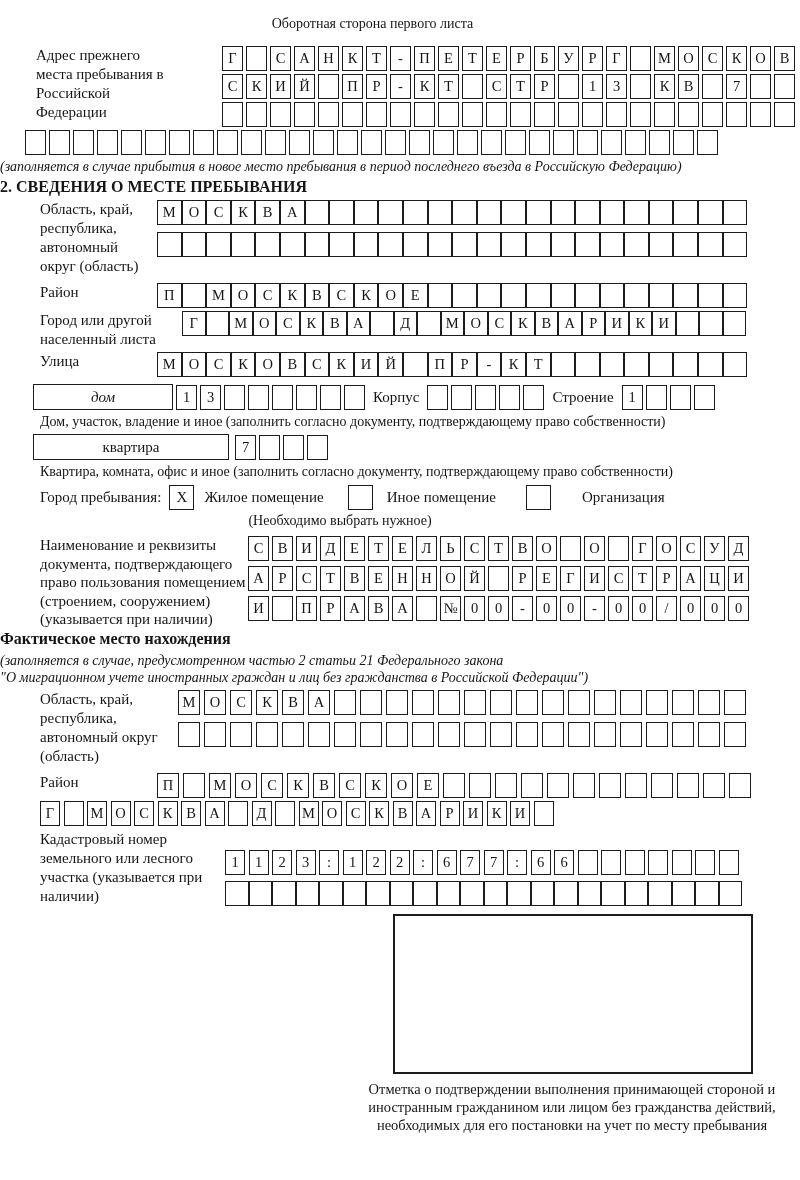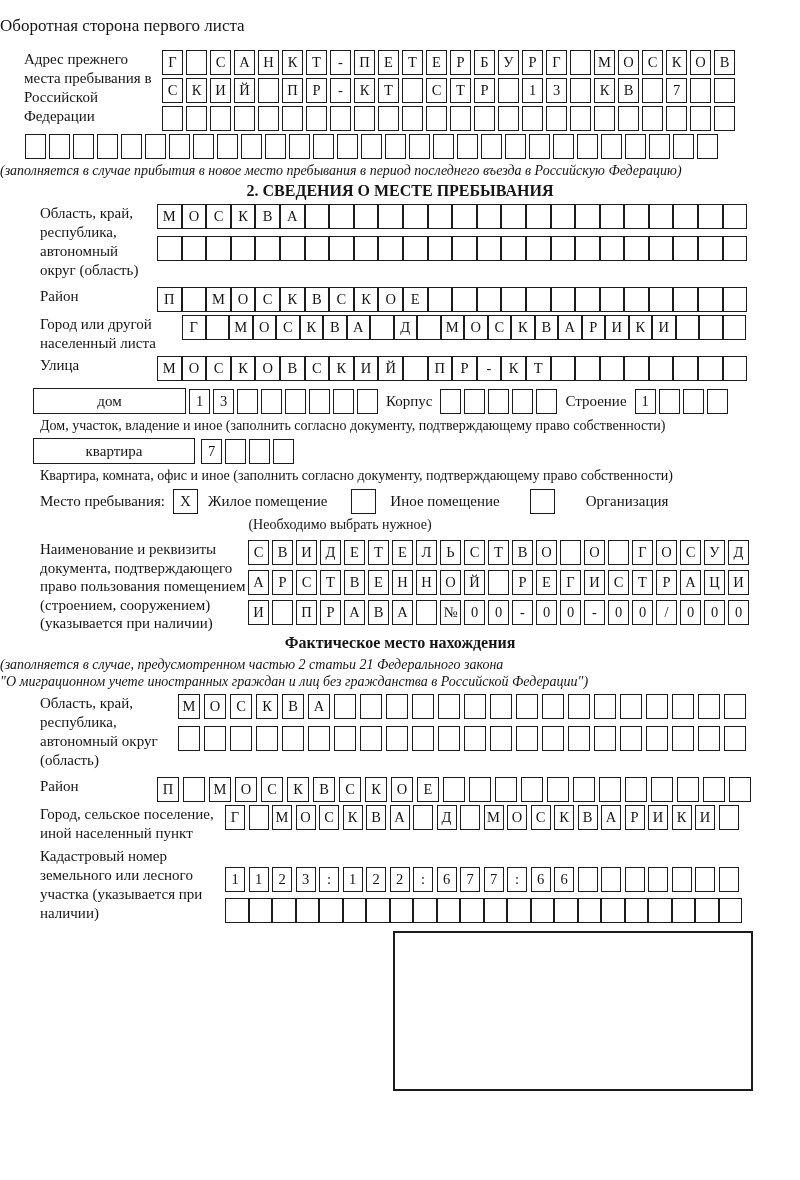--- a/index.html
+++ b/index.html
@@ -2,44 +2,44 @@
 <html><head>
 <meta charset="utf-8">
 <style>
   html,body{margin:0;padding:0;background:#fff;}
   .page{
     width:800px;height:1180px;overflow:hidden;box-sizing:border-box;
     background:#fff;color:#151515;
     font-family:"Liberation Serif","DejaVu Serif",serif;
     position:relative;
   }
-  .header-right{padding:16px 55px 0 0;text-align:left;font-size:17px;}
+  .header-right{padding:16px 55px 0 0;text-align:center;font-size:14px;}
   .label{font-size:15px;line-height:19px;}
   .note{font-size:14px;line-height:17px;}
   .center{font-style:italic;}
-  .sec-title{font-size:16px;font-weight:bold;text-align:center;margin:3px 0 0 0;}
+  .sec-title{font-size:16px;font-weight:bold;margin:3px 0 0 0;}
 
   .cells{display:flex;gap:3px;}
   .cell{
     box-sizing:border-box;flex:none;width:21px;height:25px;
     border:1.7px solid #1c1c1c;display:flex;align-items:center;justify-content:center;
     font-size:14.5px;background:#fff;
   }
   .cells.tight{gap:0;}
   .cells.tight .cell{width:24.6px;}
   .cells.tight.narrow .cell{width:23.5px;}
   .cells.wide-gap{gap:4px;}
   .cells.wide-gap .cell{width:22px;}
   .cells.sm{gap:3.5px;}
   .cells.sm .cell{width:20px;}
 
   .frow{display:flex;align-items:flex-start;margin-left:40px;}
   .cellcol{display:flex;flex-direction:column;}
 
-  .addr-block{display:flex;margin:14px 0 0 24px;}
+  .addr-block{display:flex;margin:14px 0 0 36px;gap:48px;}
   .addr-label{width:138px;}
   .addr-block .cellcol{gap:3px;}
   .full-row{margin:3px 0 0 25px;}
 
   .wide-box{box-sizing:border-box;border:1.7px solid #1c1c1c;height:26px;
     display:flex;align-items:center;justify-content:center;font-size:15px;flex:none;}
   .house-row{display:flex;align-items:center;margin:7px 0 0 33px;}
   .inline-lbl{font-size:15px;margin:0 8px;white-space:nowrap;}
 
   .stay-row{display:flex;align-items:center;margin:5px 0 0 40px;}
@@ -324,21 +324,21 @@
         <span class="cell"></span>
         <span class="cell"></span>
         <span class="cell"></span>
         <span class="cell"></span>
         <span class="cell"></span>
         <span class="cell"></span>
       </div>
   </div>
 
   <div class="house-row">
-    <div class="wide-box" style="width:153px;">дом</div>
+    <div class="wide-box" style="width:140px;font-style:italic;">дом</div>
     <div class="cells" style="margin-left:3px;">
         <span class="cell">1</span>
         <span class="cell">3</span>
         <span class="cell"></span>
         <span class="cell"></span>
         <span class="cell"></span>
         <span class="cell"></span>
         <span class="cell"></span>
         <span class="cell"></span>
       </div>
@@ -354,32 +354,32 @@
     <div class="cells">
         <span class="cell">1</span>
         <span class="cell"></span>
         <span class="cell"></span>
         <span class="cell"></span>
       </div>
   </div>
   <div class="note" style="margin:3px 12px 0 40px;">Дом, участок, владение и иное (заполнить согласно документу, подтверждающему право собственности)</div>
 
   <div class="house-row" style="margin-top:4px;">
-    <div class="wide-box" style="width:162px;">квартира</div>
+    <div class="wide-box" style="width:196px;">квартира</div>
     <div class="cells" style="margin-left:6px;">
         <span class="cell">7</span>
         <span class="cell"></span>
         <span class="cell"></span>
         <span class="cell"></span>
       </div>
   </div>
   <div class="note" style="margin:3px 0 0 40px;">Квартира, комната, офис и иное (заполнить согласно документу, подтверждающему право собственности)</div>
 
   <div class="stay-row">
-    <span class="label">Место пребывания:</span>
+    <span class="label">Город пребывания:</span>
     <div class="checkbox" style="margin-left:8px;">X</div>
     <span class="label" style="margin-left:10px;">Жилое помещение</span>
     <div class="checkbox" style="margin-left:24px;"></div>
     <span class="label" style="margin-left:14px;">Иное помещение</span>
     <div class="checkbox" style="margin-left:30px;"></div>
     <span class="label" style="margin-left:31px;">Организация</span>
   </div>
   <div class="note" style="width:620px;margin:2px 0 0 30px;text-align:center;">(Необходимо выбрать нужное)</div>
 
   <div class="frow doc-row">
@@ -538,21 +538,20 @@
         <span class="cell"></span>
         <span class="cell"></span>
         <span class="cell"></span>
         <span class="cell"></span>
         <span class="cell"></span>
         <span class="cell"></span>
       </div>
   </div>
 
   <div class="frow mt3">
-    <div class="label w185">Город, сельское поселение, иной населенный пункт</div>
     <div class="cells sm">
         <span class="cell">Г</span>
         <span class="cell"></span>
         <span class="cell">М</span>
         <span class="cell">О</span>
         <span class="cell">С</span>
         <span class="cell">К</span>
         <span class="cell">В</span>
         <span class="cell">А</span>
         <span class="cell"></span>
@@ -620,14 +619,15 @@
           <span class="cell"></span>
           <span class="cell"></span>
           <span class="cell"></span>
           <span class="cell"></span>
           <span class="cell"></span>
         </div>
     </div>
   </div>
 
   <div class="stamp-box"></div>
+  <div class="stamp-note">Отметка о подтверждении выполнения принимающей стороной и иностранным гражданином или лицом без гражданства действий, необходимых для его постановки на учет по месту пребывания</div>
 
 </div>
 
 </body></html>

